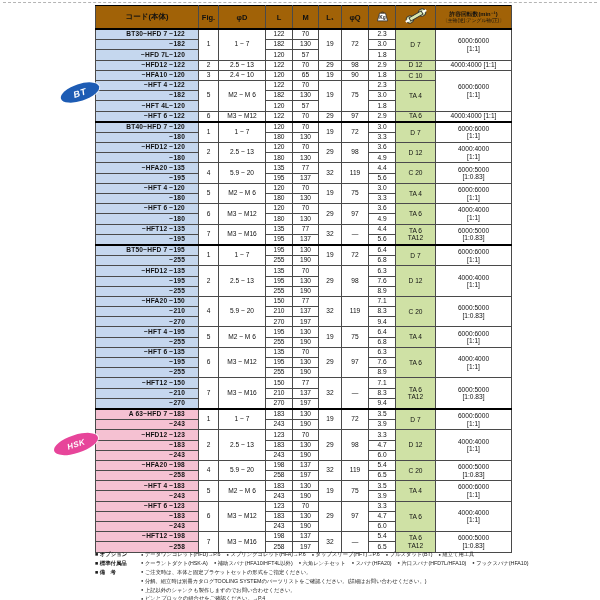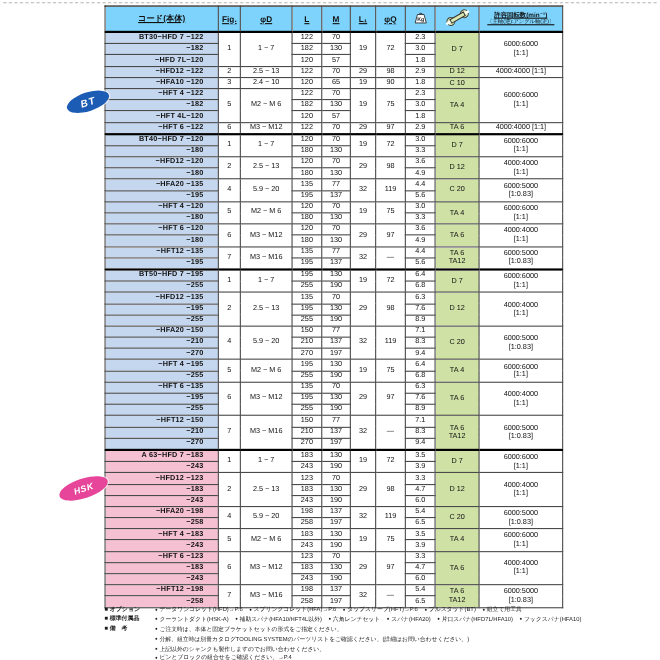--- a/index.html
+++ b/index.html
@@ -15,22 +15,22 @@
     position:absolute;left:95px;top:5px;width:416px;
     border-collapse:collapse;table-layout:fixed;
     border:1.6px solid #000;
   }
   .spec th,.spec td{
     border:1px solid #4a4a4a;padding:0;margin:0;
     text-align:center;vertical-align:middle;color:#111;
     overflow:hidden;white-space:nowrap;
   }
   .spec thead th{
-    height:22px;font-size:7.5px;font-weight:bold;background:#7dd3fc;
-    border-bottom:1.5px solid #000;border-top:1.5px solid #000;text-decoration:underline;
+    height:22px;font-size:7.5px;font-weight:bold;background:#a16207;
+    border-bottom:1.5px solid #000;border-top:1.5px solid #000;
   }
   .spec thead th .sub{font-size:4.8px;font-weight:normal;line-height:5.5px;}
   .spec thead th .main{font-size:5.8px;line-height:7px;}
   .spec tbody td{height:9.2px;font-size:6.6px;line-height:1;}
   td.c-code{
     text-align:right;padding-right:13px;font-weight:bold;font-size:6.9px;
     letter-spacing:0.2px;
   }
   td.sec-bt30,td.sec-bt40,td.sec-bt50{background:#c5d7ee;}
   td.sec-a63{background:#f5c1d2;}

